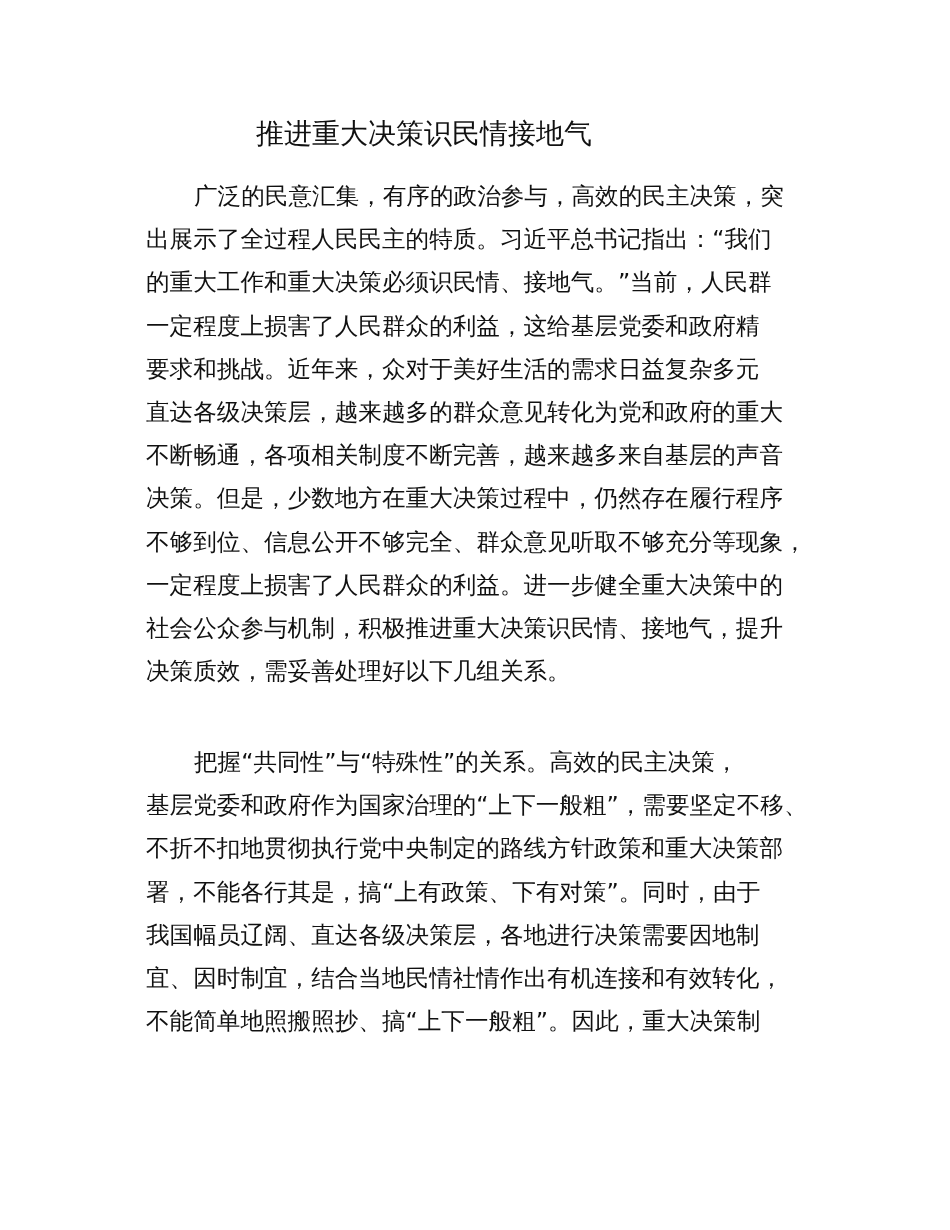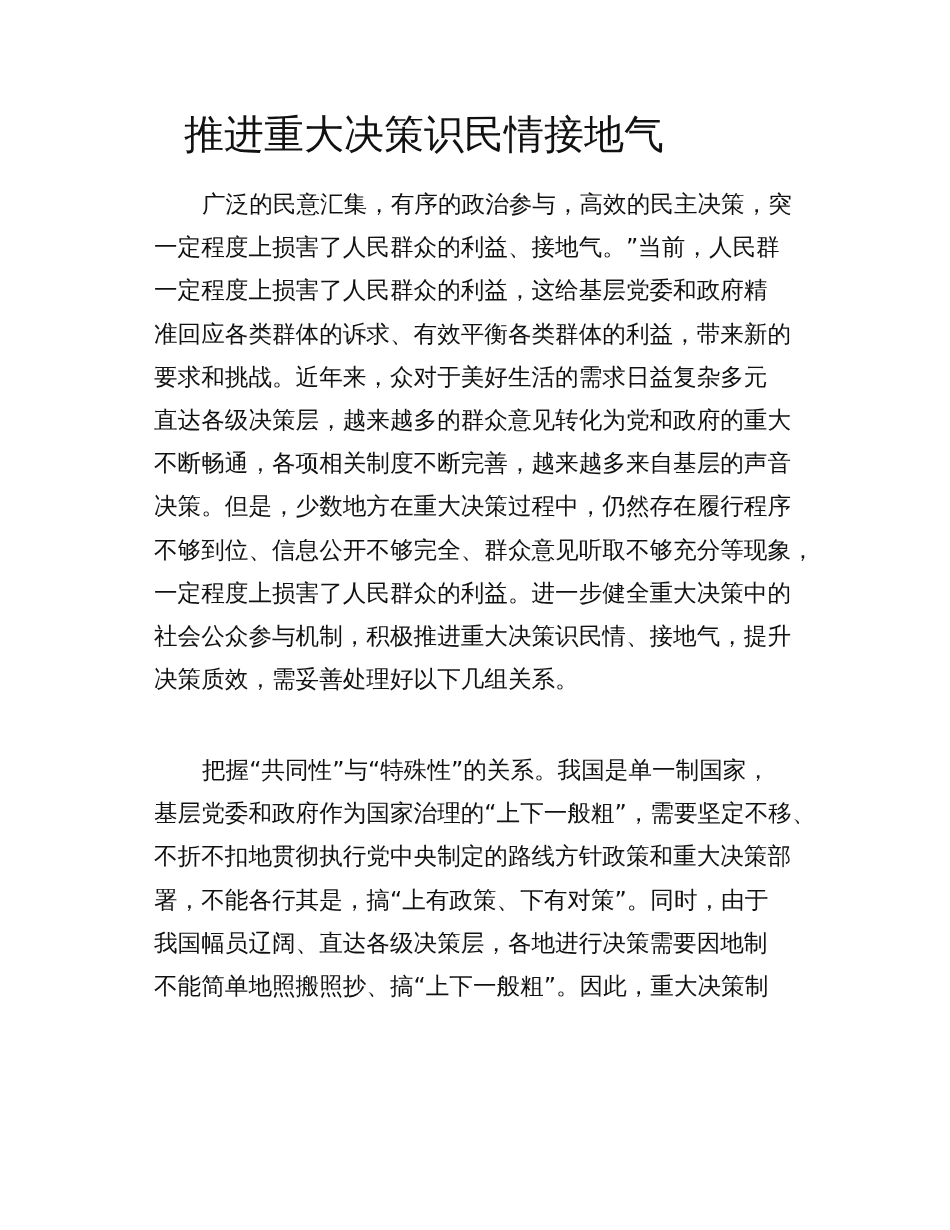--- a/index.html
+++ b/index.html
@@ -1,53 +1,54 @@
 <!DOCTYPE html>
 <html><head>
 <meta charset="utf-8">
 <style>
   html, body { margin: 0; padding: 0; background: #ffffff; }
   body { width: 950px; height: 1230px; position: relative; overflow: hidden;
          font-family: "DejaVu Sans", "Liberation Sans", sans-serif; color: #111; }
   .page { position: absolute; left: 0; top: 0; width: 950px; height: 1230px; background: #fff; }
   .title { position: absolute; top: 112px; left: 0; width: 848px; text-align: center;
-           font-size: 40px; line-height: 44px; letter-spacing: 0px; color: #111; }
+           font-size: 28px; line-height: 44px; letter-spacing: 0px; color: #111; }
   .body-text { position: absolute; left: 142px; width: 690px; }
-  .para { margin: 12px; font-size: 23.6px; line-height: 43.2px; white-space: nowrap; }
+  .para { margin: 4px; font-size: 23.6px; line-height: 43.2px; white-space: nowrap; }
   .line { display: block; height: 43.2px; }
   .indent { padding-left: 48px; }
   #p1 { top: 171px; }
   #p2 { top: 737px; }
 </style>
 </head>
 <body>
 
 <div class="page">
   <div class="title">推进重大决策识民情接地气</div>
 
   <div class="body-text" id="p1">
     <p class="para">
       <span class="line indent">广泛的民意汇集，有序的政治参与，高效的民主决策，突</span>
-      <span class="line">一定程度上损害了人民群众的利益、接地气。”当前，人民群</span>
+      <span class="line">出展示了全过程人民民主的特质。习近平总书记指出：“我们</span>
+      <span class="line">的重大工作和重大决策必须识民情、接地气。”当前，人民群</span>
       <span class="line">一定程度上损害了人民群众的利益，这给基层党委和政府精</span>
-      <span class="line">准回应各类群体的诉求、有效平衡各类群体的利益，带来新的</span>
       <span class="line">要求和挑战。近年来，众对于美好生活的需求日益复杂多元</span>
       <span class="line">直达各级决策层，越来越多的群众意见转化为党和政府的重大</span>
       <span class="line">不断畅通，各项相关制度不断完善，越来越多来自基层的声音</span>
       <span class="line">决策。但是，少数地方在重大决策过程中，仍然存在履行程序</span>
       <span class="line">不够到位、信息公开不够完全、群众意见听取不够充分等现象，</span>
       <span class="line">一定程度上损害了人民群众的利益。进一步健全重大决策中的</span>
       <span class="line">社会公众参与机制，积极推进重大决策识民情、接地气，提升</span>
       <span class="line">决策质效，需妥善处理好以下几组关系。</span>
     </p>
   </div>
 
   <div class="body-text" id="p2">
     <p class="para">
-      <span class="line indent">把握“共同性”与“特殊性”的关系。我国是单一制国家，</span>
+      <span class="line indent">把握“共同性”与“特殊性”的关系。高效的民主决策，</span>
       <span class="line">基层党委和政府作为国家治理的“上下一般粗”，需要坚定不移、</span>
       <span class="line">不折不扣地贯彻执行党中央制定的路线方针政策和重大决策部</span>
       <span class="line">署，不能各行其是，搞“上有政策、下有对策”。同时，由于</span>
       <span class="line">我国幅员辽阔、直达各级决策层，各地进行决策需要因地制</span>
+      <span class="line">宜、因时制宜，结合当地民情社情作出有机连接和有效转化，</span>
       <span class="line">不能简单地照搬照抄、搞“上下一般粗”。因此，重大决策制</span>
     </p>
   </div>
 </div>
 
 </body></html>

